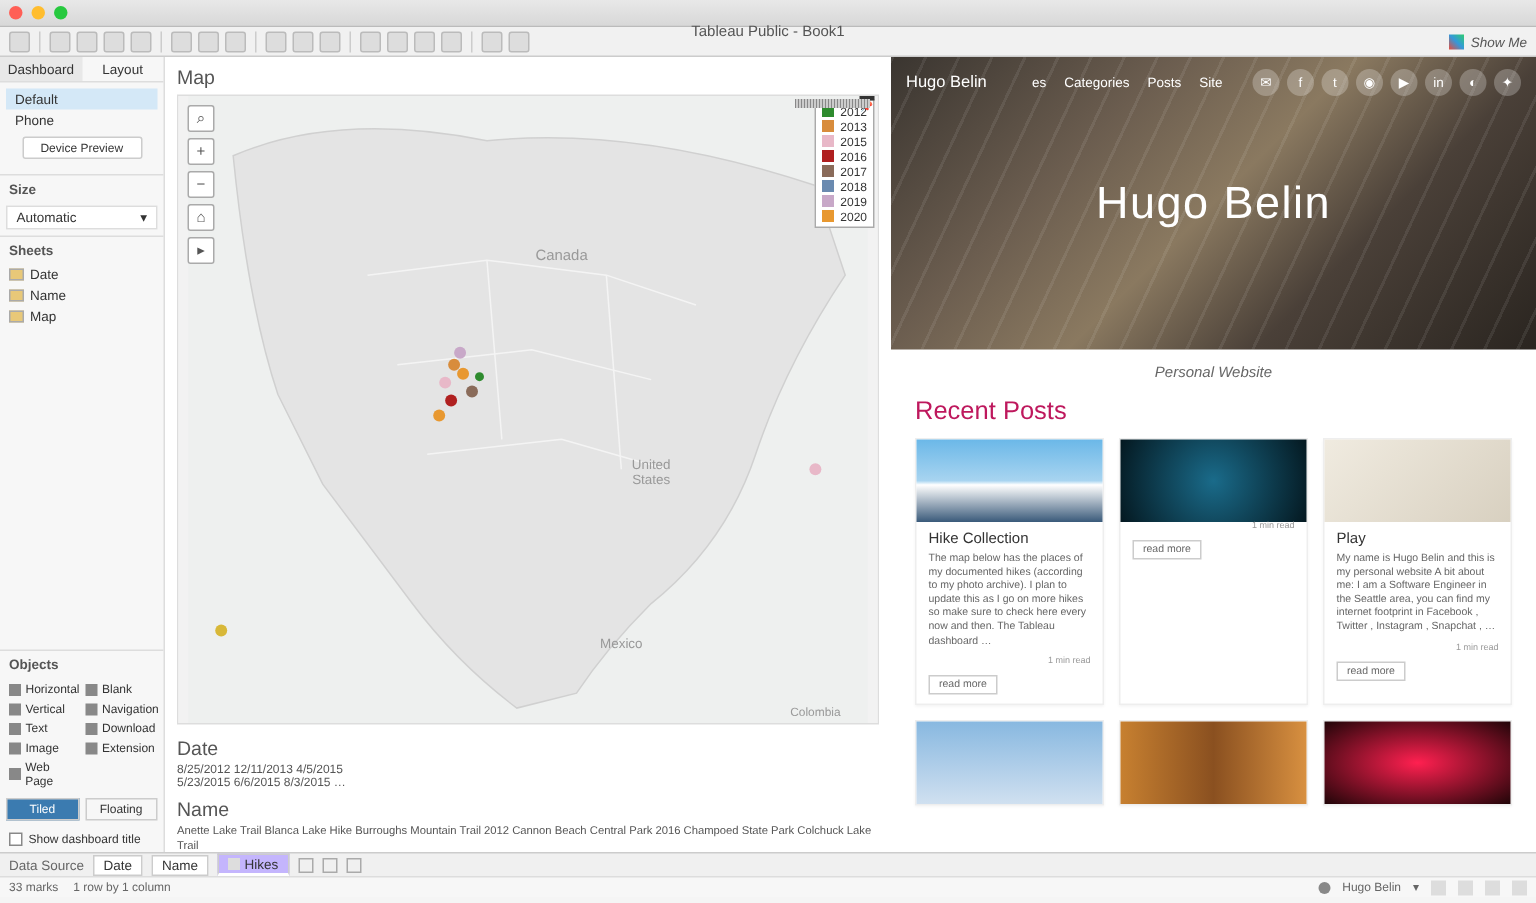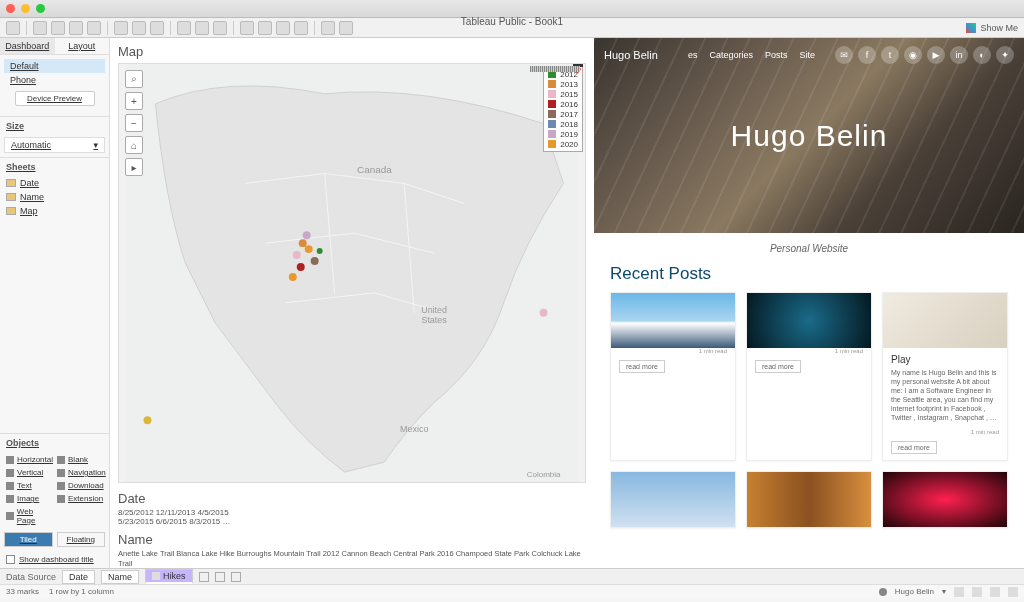--- a/index.html
+++ b/index.html
@@ -12,27 +12,27 @@
 .dot.red { background: #ff5f56; }
 .dot.yellow { background: #ffbd2e; }
 .dot.green { background: #27c93f; }
 .titlebar .title { position: absolute; left: 50%; transform: translateX(-50%); font-size: 10px; color: #555; margin-top: 26px; }
 
 
 .toolbar { height: 20px; background: #f1f1f1; border-bottom: 1px solid #ccc; display: flex; align-items: center; padding: 0 6px; gap: 8px; }
 .tb-group { display: flex; gap: 4px; align-items: center; }
 .tb-btn { width: 14px; height: 14px; background: #ddd; border: 1px solid #bbb; border-radius: 2px; }
 .tb-sep { width: 1px; height: 14px; background: #ccc; margin: 0 2px; }
-.showme { margin-left: auto; font-size: 9px; color: #555; display: flex; align-items: center; gap: 4px; }
+.showme { margin-left: auto; font-size: 9px; color: #555; display: flex; align-items: center; gap: 4px; font-style: italic; }
 
 
 .main { display: flex; height: 530px; }
 
 
-.left-panel { width: 110px; background: #f7f7f7; border-right: 1px solid #ddd; display: flex; flex-direction: column; font-size: 9px; text-decoration: underline; }
+.left-panel { width: 110px; background: #f7f7f7; border-right: 1px solid #ddd; display: flex; flex-direction: column; font-size: 9px; }
 .lp-tabs { display: flex; border-bottom: 1px solid #ddd; }
 .lp-tab { flex: 1; padding: 3px 4px; text-align: center; cursor: pointer; }
 .lp-tab.active { background: #e8e8e8; }
 .lp-device { padding: 4px; }
 .lp-item { padding: 2px 6px; }
 .lp-item.selected { background: #d4e8f7; }
 .lp-btn { margin: 4px auto; padding: 2px 8px; background: #fff; border: 1px solid #ccc; border-radius: 2px; font-size: 8px; display: block; text-align: center; width: 80px; }
 .lp-section { padding: 4px 6px; font-weight: bold; color: #555; border-top: 1px solid #ddd; margin-top: 2px; }
 .lp-dd { padding: 2px 6px; display: flex; justify-content: space-between; align-items: flex-start; border: 1px solid #ddd; margin: 2px 4px; background: #fff; }
 .lp-sheet { padding: 2px 6px; display: flex; align-items: center; gap: 4px; }
@@ -71,21 +71,21 @@
 .hero { height: 195px; background: linear-gradient(135deg, #3a3530 0%, #6b5d4f 30%, #8a7960 50%, #4a4038 70%, #2a2520 100%); position: relative; color: #fff; }
 .hero::before { content: ''; position: absolute; inset: 0; background: repeating-linear-gradient(115deg, rgba(255,255,255,0.08) 0px, rgba(255,255,255,0.08) 2px, transparent 2px, transparent 20px); }
 .hero-nav { position: absolute; top: 8px; left: 10px; right: 10px; display: flex; align-items: center; gap: 10px; font-size: 9px; }
 .hero-logo { font-size: 11px; font-weight: 300; }
 .hero-links { margin-left: auto; display: flex; gap: 12px; font-size: 9px; text-align: right; }
 .hero-icons { display: flex; gap: 5px; margin-left: 10px; }
 .hi-icon { width: 18px; height: 18px; border-radius: 50%; background: rgba(255,255,255,0.25); display: flex; align-items: center; justify-content: center; font-size: 9px; }
 .hero-title { position: absolute; top: 50%; left: 50%; transform: translate(-50%,-50%); font-size: 30px; font-weight: 300; letter-spacing: 1px; }
 .subtitle { text-align: center; padding: 10px 0; font-size: 10px; font-style: italic; color: #666; }
 .recent { padding: 0 16px; }
-.recent h2 { font-size: 17px; font-weight: 400; color: #0c4a6e; margin-bottom: 8px; }
+.recent h2 { font-size: 17px; font-weight: 400; color: #be185d; margin-bottom: 8px; }
 .cards { display: grid; grid-template-columns: repeat(3, 1fr); gap: 10px; }
 .card { background: #fff; border: 1px solid #eee; box-shadow: 0 1px 2px rgba(0,0,0,0.05); }
 .card-img { height: 55px; background: #ccc; }
 .card-body { padding: 6px 8px; }
 .card-title { font-size: 10px; font-weight: 500; margin-bottom: 3px; }
 .card-text { font-size: 7px; color: #666; line-height: 1.3; }
 .read-more { display: inline-block; margin: 4px 8px 6px; padding: 2px 6px; border: 1px solid #ccc; font-size: 7px; color: #666; }
 .minread { font-size: 6px; color: #999; text-align: right; padding: 0 8px 2px; }
 .card-img.mtn { background: linear-gradient(180deg, #6bb8e8 0%, #a8d4f0 50%, #fff 55%, #3a5a7a 100%); }
 .card-img.dark { background: radial-gradient(circle at 50% 50%, #1a6b8a, #041820); }
@@ -346,20 +346,24 @@
         </div>
       </div>
       <div class="hero-title">Hugo Belin</div>
     </div>
     <div class="subtitle">Personal Website</div>
     <div class="recent">
       <h2>Recent Posts</h2>
       <div class="cards">
         <div class="card">
           <div class="card-img mtn"></div>
+          <div class="card-body">
+            <div class="card-title">Hike Collection</div>
+            <div class="card-text">The map below has the places of my documented hikes (according to my photo archive). I plan to update this as I go on more hikes so make sure to check here every now and then. The Tableau dashboard …</div>
+          </div>
           <div class="minread">1 min read</div>
           <span class="read-more">read more</span>
         </div>
         <div class="card">
           <div class="card-img dark"></div>
           <div class="minread">1 min read</div>
           <span class="read-more">read more</span>
         </div>
         <div class="card">
           <div class="card-img book"></div>

